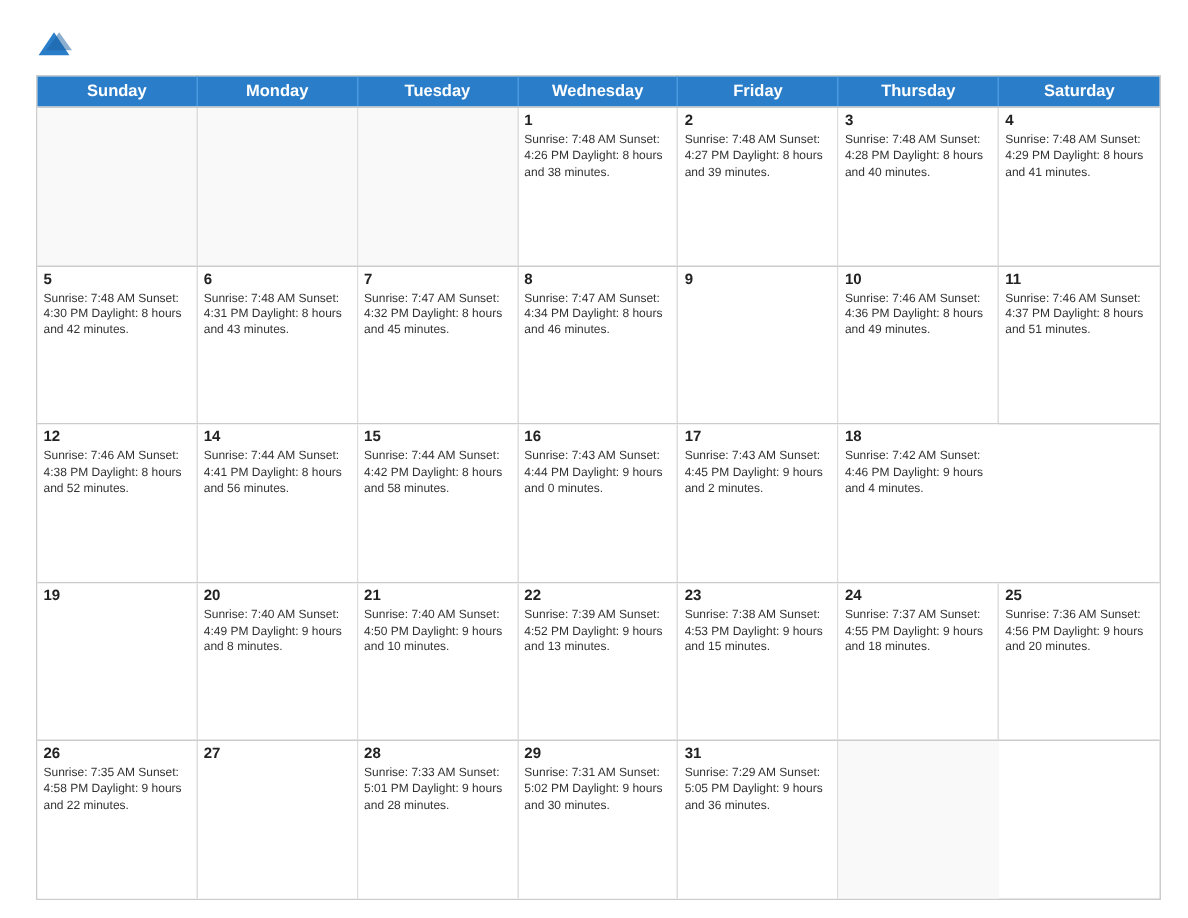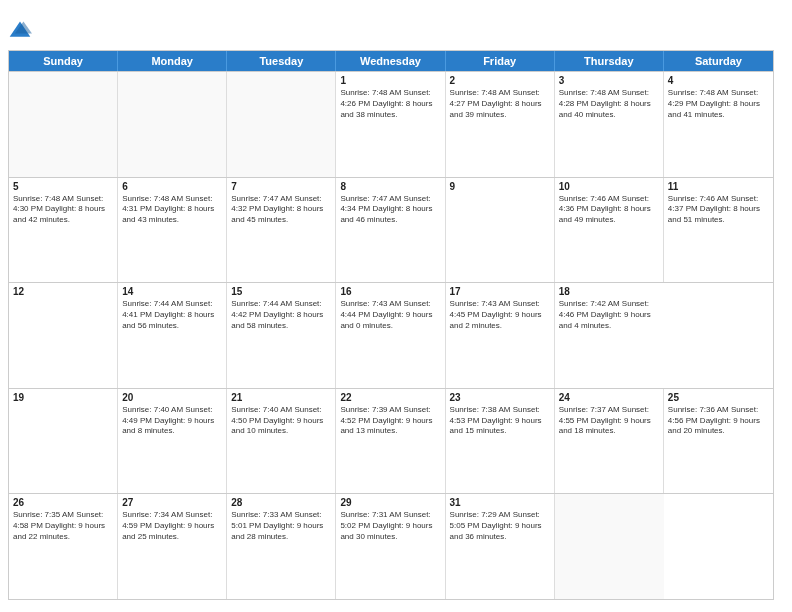--- a/index.html
+++ b/index.html
@@ -7,21 +7,21 @@
       font-family: Arial, sans-serif;
       background: #fff;
       width: 792px;
       height: 612px;
       overflow: hidden;
     }
     .page {
       width: 792px;
       height: 612px;
       background: #fff;
-      padding: 18px 18px 12px 8px;
+      padding: 18px 18px 12px 24px;
       display: flex;
       flex-direction: column;
     }
     .header {
       display: flex;
       justify-content: space-between;
       align-items: flex-start;
       margin-bottom: 8px;
     }
     .logo {
@@ -222,20 +222,24 @@
             <div class="day-number">11</div>
             <div class="day-info">Sunrise: 7:46 AM
 Sunset: 4:37 PM
 Daylight: 8 hours
 and 51 minutes.</div>
           </div>
         </div>
         <div class="cal-week">
           <div class="cal-cell">
             <div class="day-number">12</div>
+            <div class="day-info">Sunrise: 7:46 AM
+Sunset: 4:38 PM
+Daylight: 8 hours
+and 52 minutes.</div>
           </div>
           <div class="cal-cell">
             <div class="day-number">14</div>
             <div class="day-info">Sunrise: 7:44 AM
 Sunset: 4:41 PM
 Daylight: 8 hours
 and 56 minutes.</div>
           </div>
           <div class="cal-cell">
             <div class="day-number">15</div>
@@ -316,24 +320,20 @@
         <div class="cal-week">
           <div class="cal-cell">
             <div class="day-number">26</div>
             <div class="day-info">Sunrise: 7:35 AM
 Sunset: 4:58 PM
 Daylight: 9 hours
 and 22 minutes.</div>
           </div>
           <div class="cal-cell">
             <div class="day-number">27</div>
-            <div class="day-info">Sunrise: 7:34 AM
-Sunset: 4:59 PM
-Daylight: 9 hours
-and 25 minutes.</div>
           </div>
           <div class="cal-cell">
             <div class="day-number">28</div>
             <div class="day-info">Sunrise: 7:33 AM
 Sunset: 5:01 PM
 Daylight: 9 hours
 and 28 minutes.</div>
           </div>
           <div class="cal-cell">
             <div class="day-number">29</div>

